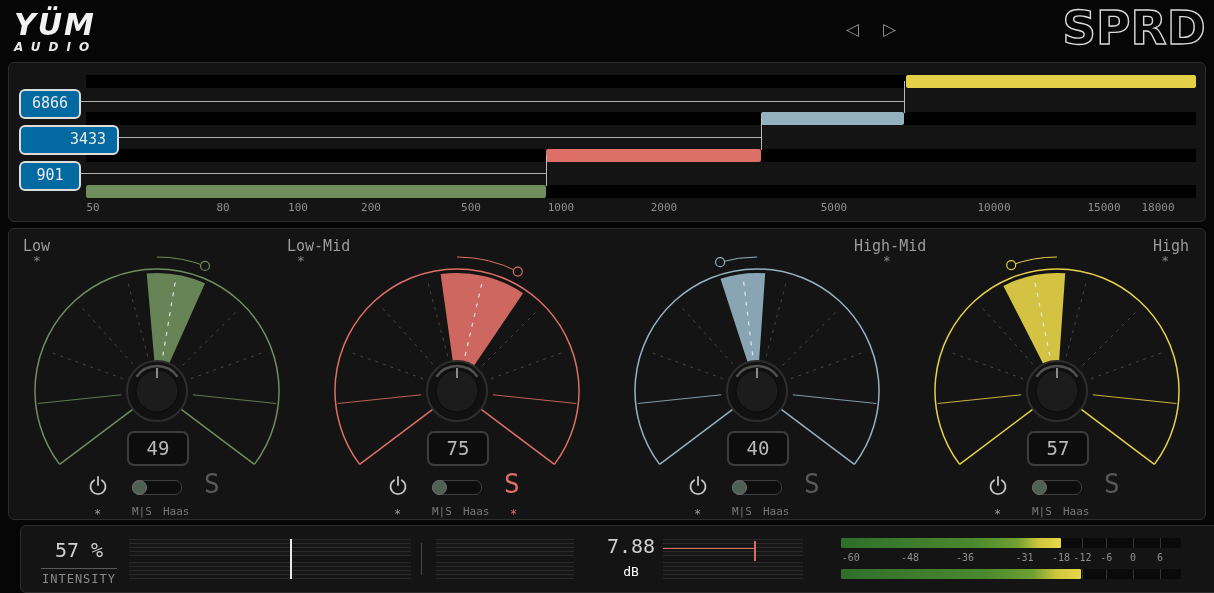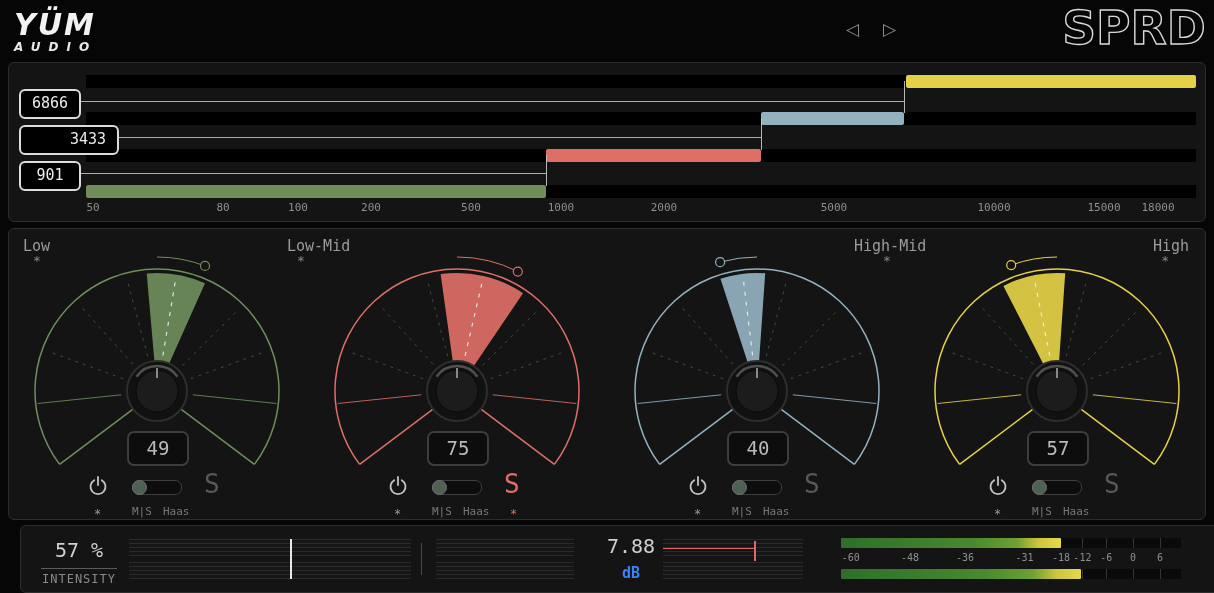--- a/index.html
+++ b/index.html
@@ -15,21 +15,21 @@
     border-radius:4px;background:#191919;display:flex;align-items:center;box-sizing:border-box;}
   .presets-label{flex:1;text-align:center;color:#8b8b8b;font-size:12px;letter-spacing:3px;}
   .pbox-icon{width:16px;height:16px;margin:0 9px;flex:0 0 auto;}
   .nav-arrow{position:absolute;top:19px;font-family:"DejaVu Sans",sans-serif;font-size:17px;color:#8f8f8f;cursor:pointer;}
   .nav-prev{left:846px;} .nav-next{left:883px;}
   .sprd{position:absolute;right:8px;top:0;}
 
   
   .bands{left:8px;top:62px;width:1196px;height:158px;}
   .xover-box{position:absolute;left:10px;height:26px;min-width:44px;padding:0 7px;border:2px solid #dcdcdc;
-    border-radius:6px;background:#000000;color:#ececec;font-size:15px;line-height:24px;text-align:center;z-index:3;}
+    border-radius:6px;background:#0369a1;color:#ececec;font-size:15px;line-height:24px;text-align:center;z-index:3;}
   .cb0{top:26px;} .cb1{top:62px;padding-left:45px;} .cb2{top:98px;}
   .band-row{position:absolute;left:77px;width:1110px;height:13px;background:#000;}
   .r0{top:12px;} .r1{top:49px;} .r2{top:86px;} .r3{top:122px;}
   .band-seg{position:absolute;top:0;height:100%;border-radius:2px;}
   .xline-h{position:absolute;height:1px;background:#c9c9c9;opacity:.85;z-index:2;}
   .h0{top:38px;left:66px;width:829px;} .h1{top:74px;left:66px;width:686px;} .h2{top:110px;left:66px;width:471px;}
   .xline-v{position:absolute;width:1px;background:#c9c9c9;opacity:.9;z-index:2;}
   .v0{left:895px;top:18px;height:32px;} .v1{left:752px;top:55px;height:32px;} .v2{left:537px;top:92px;height:31px;}
   .axis-label{position:absolute;top:138px;transform:translateX(-50%);color:#8f8f8f;font-size:11px;}
 
@@ -62,21 +62,21 @@
   .int-value{position:absolute;left:20px;top:12px;width:76px;text-align:center;font-size:20px;color:#d0d0d0;}
   .int-label{position:absolute;left:20px;top:42px;width:76px;text-align:center;font-size:12px;color:#8a8a8a;
     border-top:1px solid #5a5a5a;padding-top:3px;letter-spacing:1px;}
   .fader{position:absolute;top:13px;height:40px;cursor:ew-resize;}
   .f1{left:108px;width:282px;} .f2{left:415px;width:138px;} .f3{left:642px;width:140px;}
   .ridge{height:17px;background:repeating-linear-gradient(180deg,#2a2a2a 0 1px,#161616 1px 4px);}
   .ridge+.ridge{margin-top:6px;}
   .fader-marker{position:absolute;top:0;bottom:0;width:2px;background:#e8e8e8;}
   .fader-div{position:absolute;left:400px;top:17px;width:1px;height:32px;background:#4a4a4a;}
   .db-value{position:absolute;left:560px;top:8px;width:100px;text-align:center;font-size:20px;color:#cfcfcf;}
-  .db-unit{position:absolute;left:560px;top:38px;width:100px;text-align:center;font-size:15px;color:#3b82f6;font-weight:bold;}
+  .db-unit{position:absolute;left:560px;top:38px;width:100px;text-align:center;font-size:13px;color:#ffffff;}
   .red-hline{position:absolute;top:9px;left:0;width:65%;height:1px;background:#d96a64;}
   .red-marker{position:absolute;top:2px;left:65%;width:2px;height:20px;background:#d96a64;}
   .meters{position:absolute;left:812px;top:10px;width:348px;height:46px;}
   .meter{position:absolute;left:8px;width:340px;height:10px;background:#0a0a0a;}
   .m-top{top:2px;} .m-bot{top:33px;}
   .meter-fill{height:100%;border-radius:1px;
     background:linear-gradient(90deg,#2f6e2b 0%,#49892e 60%,#70a031 80%,#cfc63c 90%,#e6d84a 100%);}
   .meter-tick{position:absolute;top:0;width:1px;height:10px;background:#333;}
   .t1{left:71%;} .t2{left:78%;} .t3{left:85.9%;} .t4{left:93.8%;}
   .meter-scale{position:absolute;left:8px;top:16px;width:340px;height:12px;}

